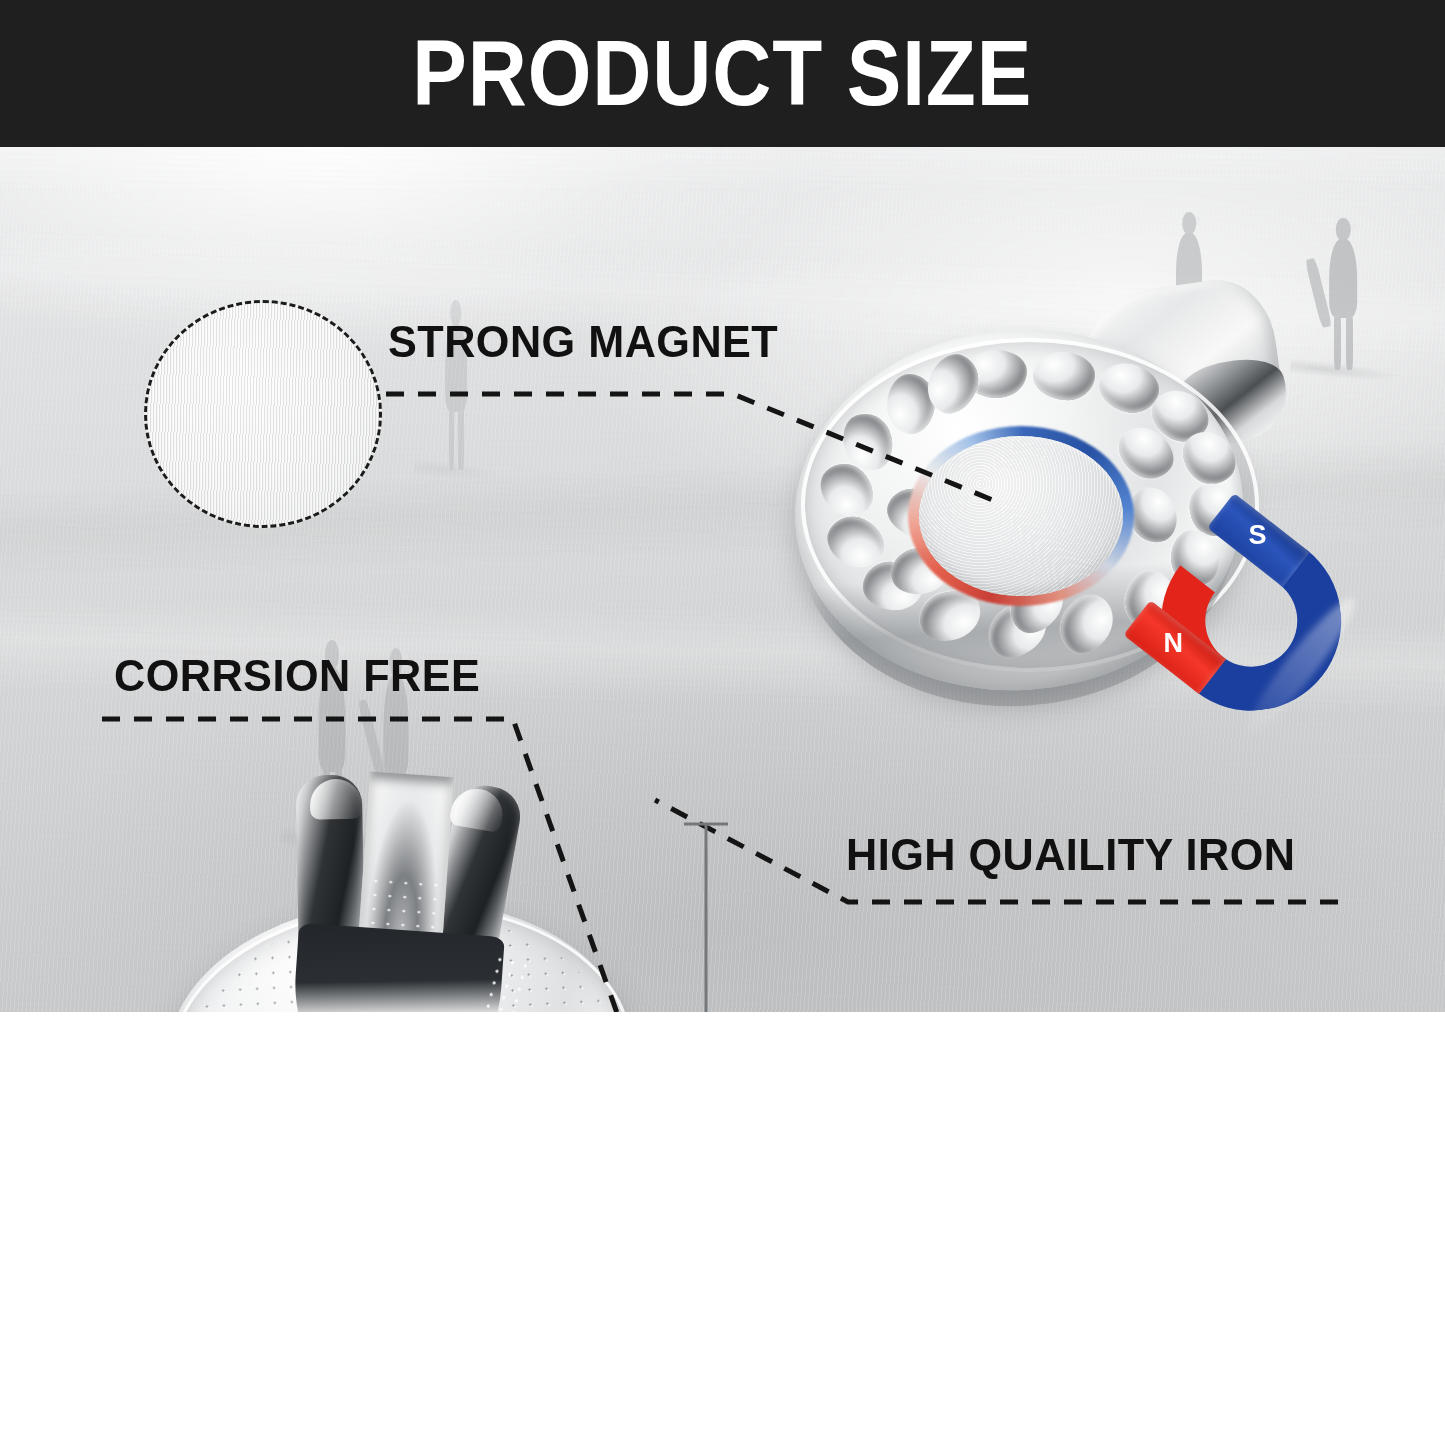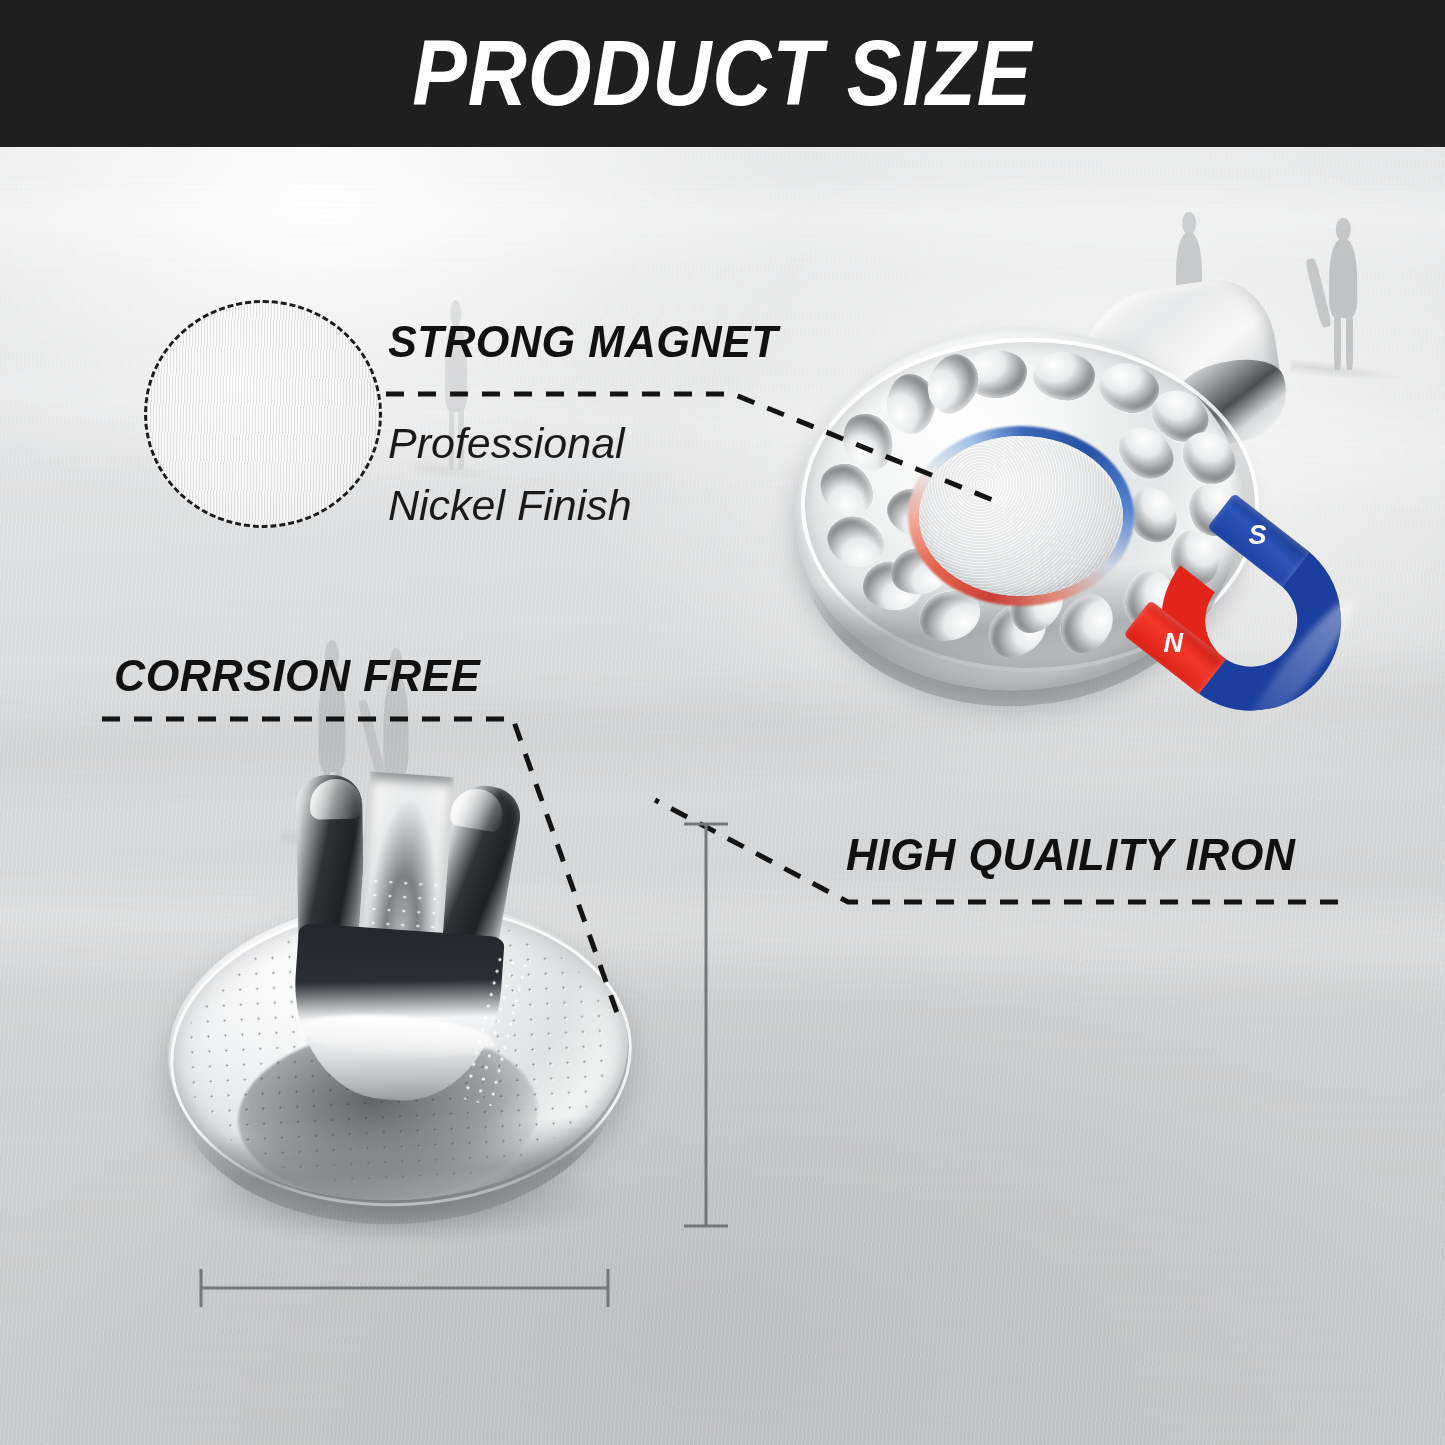--- a/index.html
+++ b/index.html
@@ -1,23 +1,22 @@
 <!DOCTYPE html>
 <html><head>
 <meta charset="utf-8">
 <style>
   html,body{margin:0;padding:0;background:#fff;}
   body{font-family:"Liberation Sans","DejaVu Sans",sans-serif;}
 
   #page{
     position:relative;
-    width:1445px;height:1445px;
+    width:1445px;height:1012px;
     overflow:hidden;
     background:#8b5cf6;
-    font-style:italic;
   }
 
   
   .bg-photo{
     position:absolute;inset:0;
     background:
       radial-gradient(ellipse 55% 35% at 22% 14%, rgba(255,255,255,.95) 0%, rgba(255,255,255,0) 62%),
       radial-gradient(ellipse 60% 40% at 78% 30%, rgba(255,255,255,.75) 0%, rgba(255,255,255,0) 65%),
       radial-gradient(ellipse 70% 45% at 50% 92%, rgba(178,180,182,.55) 0%, rgba(178,180,182,0) 70%),
       linear-gradient(175deg,#eceded 0%,#e4e5e6 18%,#dedfe0 34%,#d7d8d9 52%,#cfd0d1 70%,#c9cacb 86%,#c6c7c8 100%);
@@ -474,21 +473,17 @@
     </g>
 
     <g>
       <line x1="201" y1="1288" x2="608" y2="1288" stroke="#75787b" stroke-width="3"></line>
       <line x1="201" y1="1269" x2="201" y2="1307" stroke="#75787b" stroke-width="3"></line>
       <line x1="608" y1="1269" x2="608" y2="1307" stroke="#75787b" stroke-width="3"></line>
     </g>
   </svg>
 
   <div id="lbl-magnet" class="callout-title">STRONG MAGNET</div>
-  <div id="sub-magnet" class="callout-sub">
-    <div>Professional</div>
-    <div>Nickel Finish</div>
-  </div>
   <div id="lbl-corrosion" class="callout-title">CORRSION FREE</div>
   <div id="lbl-iron" class="callout-title">HIGH QUAILITY IRON</div>
 
 
 </div>
 
 </body></html>

